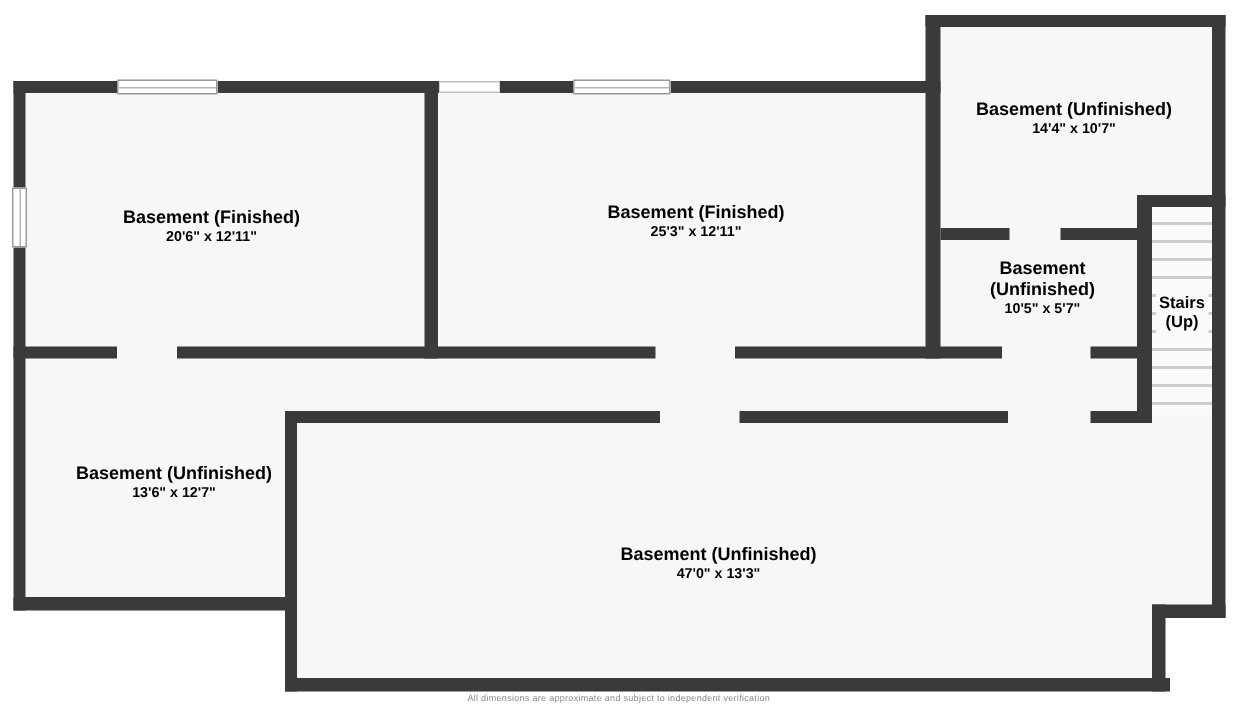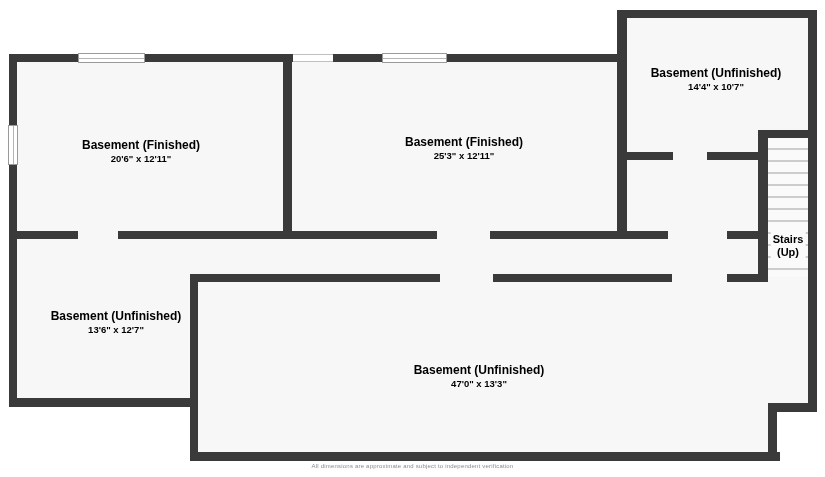--- a/index.html
+++ b/index.html
@@ -82,22 +82,27 @@
   <div class="room-label" style="left:464px;top:148px;">
     <span class="name">Basement (Finished)</span>
     <span class="dims">25'3" x 12'11"</span>
   </div>
 
   <div class="room-label" style="left:716px;top:79px;">
     <span class="name">Basement (Unfinished)</span>
     <span class="dims">14'4" x 10'7"</span>
   </div>
 
+  <div class="room-label" style="left:695px;top:192px;">
+    <span class="name">Basement</span>
+    <span class="name">(Unfinished)</span>
+    <span class="dims">10'5" x 5'7"</span>
+  </div>
 
-  <div class="room-label stairs-label" style="left:788px;top:209px;margin-top:37px;">
+  <div class="room-label stairs-label" style="left:788px;top:209px;">
     <span class="name">Stairs</span>
     <span class="name">(Up)</span>
   </div>
 
   <div class="room-label" style="left:116px;top:322px;">
     <span class="name">Basement (Unfinished)</span>
     <span class="dims">13'6" x 12'7"</span>
   </div>
 
   <div class="room-label" style="left:479px;top:376px;">

